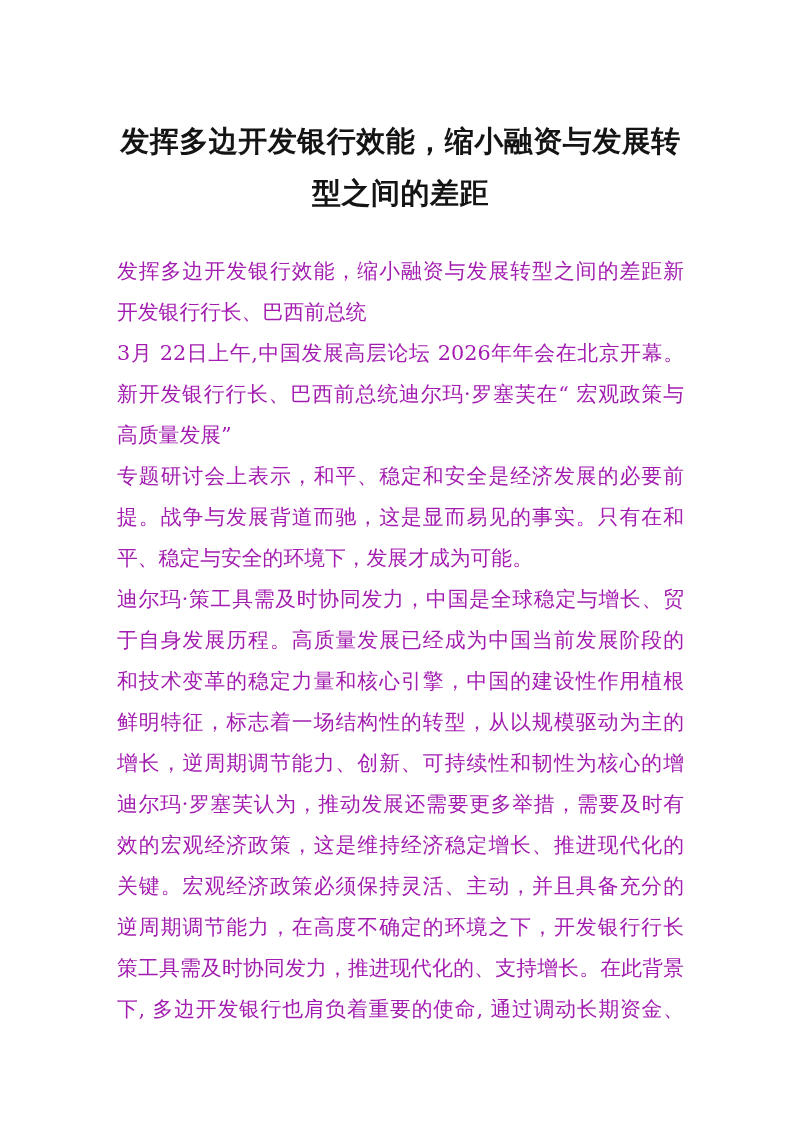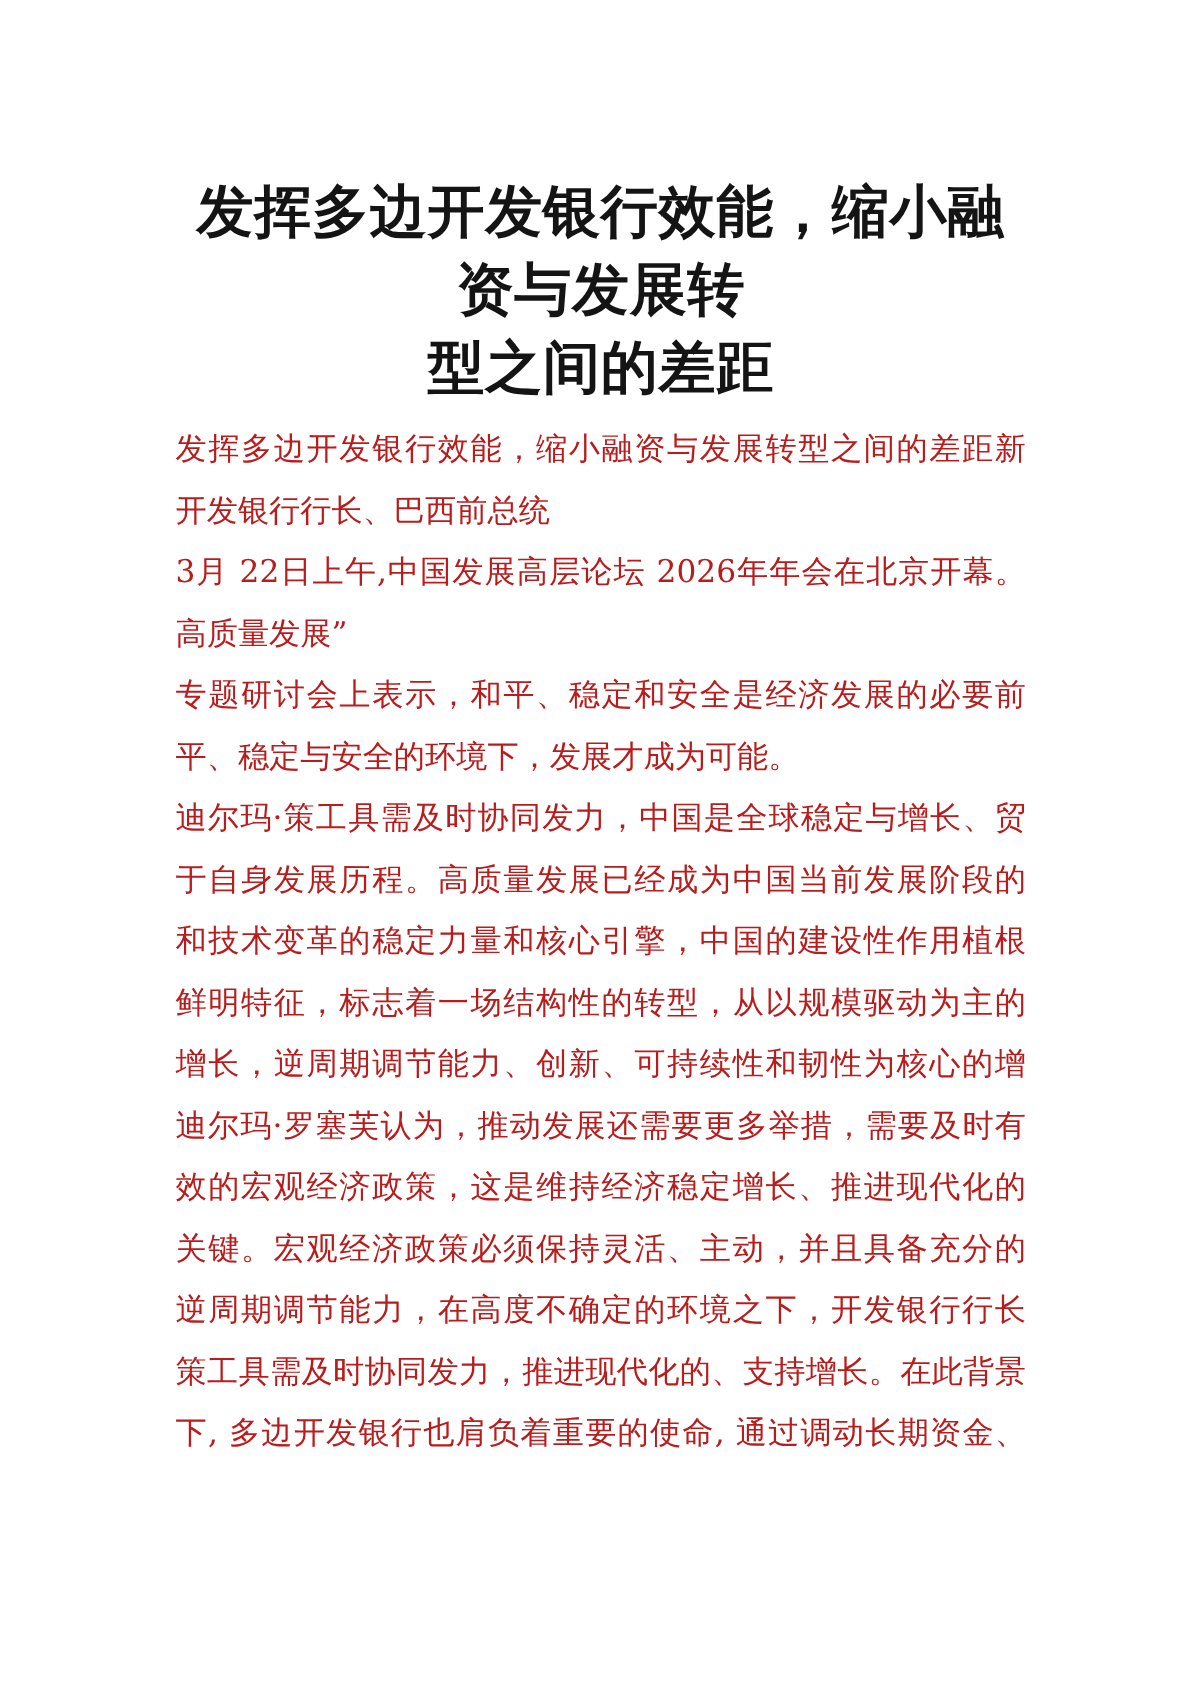--- a/index.html
+++ b/index.html
@@ -11,32 +11,32 @@
     position: relative;
     width: 793px;
     height: 1122px;
     box-sizing: border-box;
     padding: 115px 109px 0 117px;
     background: #ffffff;
     overflow: hidden;
     font-family: "DejaVu Serif", "Liberation Serif", serif;
   }
   .doc-title {
-    font-size: 38px;
+    font-size: 29px;
     font-weight: bold;
     line-height: 52px;
     text-align: center;
     color: #141414;
     letter-spacing: 0.5px;
   }
   .doc-body {
-    margin-top: 8px;
+    margin-top: 32px;
     font-size: 20.8px;
     line-height: 41px;
-    color: #b91c1c;
+    color: #a21caf;
   }
   .paragraph {
     margin: 0;
   }
   .line {
     height: 41px;
     overflow: hidden;
   }
   .line.justify {
     text-align: justify;
@@ -55,24 +55,26 @@
       <div class="title-line">发挥多边开发银行效能，缩小融资与发展转</div>
       <div class="title-line">型之间的差距</div>
     </div>
   <div class="doc-body" id="body-container">
       <div class="paragraph">
         <div class="line justify">发挥多边开发银行效能，缩小融资与发展转型之间的差距新</div>
         <div class="line left">开发银行行长、巴西前总统</div>
       </div>
       <div class="paragraph">
         <div class="line justify">3月 22日上午,中国发展高层论坛 2026年年会在北京开幕。</div>
+        <div class="line justify">新开发银行行长、巴西前总统迪尔玛·罗塞芙在“ 宏观政策与</div>
         <div class="line left">高质量发展”</div>
       </div>
       <div class="paragraph">
         <div class="line justify">专题研讨会上表示，和平、稳定和安全是经济发展的必要前</div>
+        <div class="line justify">提。战争与发展背道而驰，这是显而易见的事实。只有在和</div>
         <div class="line left">平、稳定与安全的环境下，发展才成为可能。</div>
       </div>
       <div class="paragraph">
         <div class="line justify">迪尔玛·策工具需及时协同发力，中国是全球稳定与增长、贸易</div>
         <div class="line justify">于自身发展历程。高质量发展已经成为中国当前发展阶段的</div>
         <div class="line justify">和技术变革的稳定力量和核心引擎，中国的建设性作用植根</div>
         <div class="line justify">鲜明特征，标志着一场结构性的转型，从以规模驱动为主的</div>
         <div class="line justify">增长，逆周期调节能力、创新、可持续性和韧性为核心的增长。</div>
       </div>
       <div class="paragraph">

